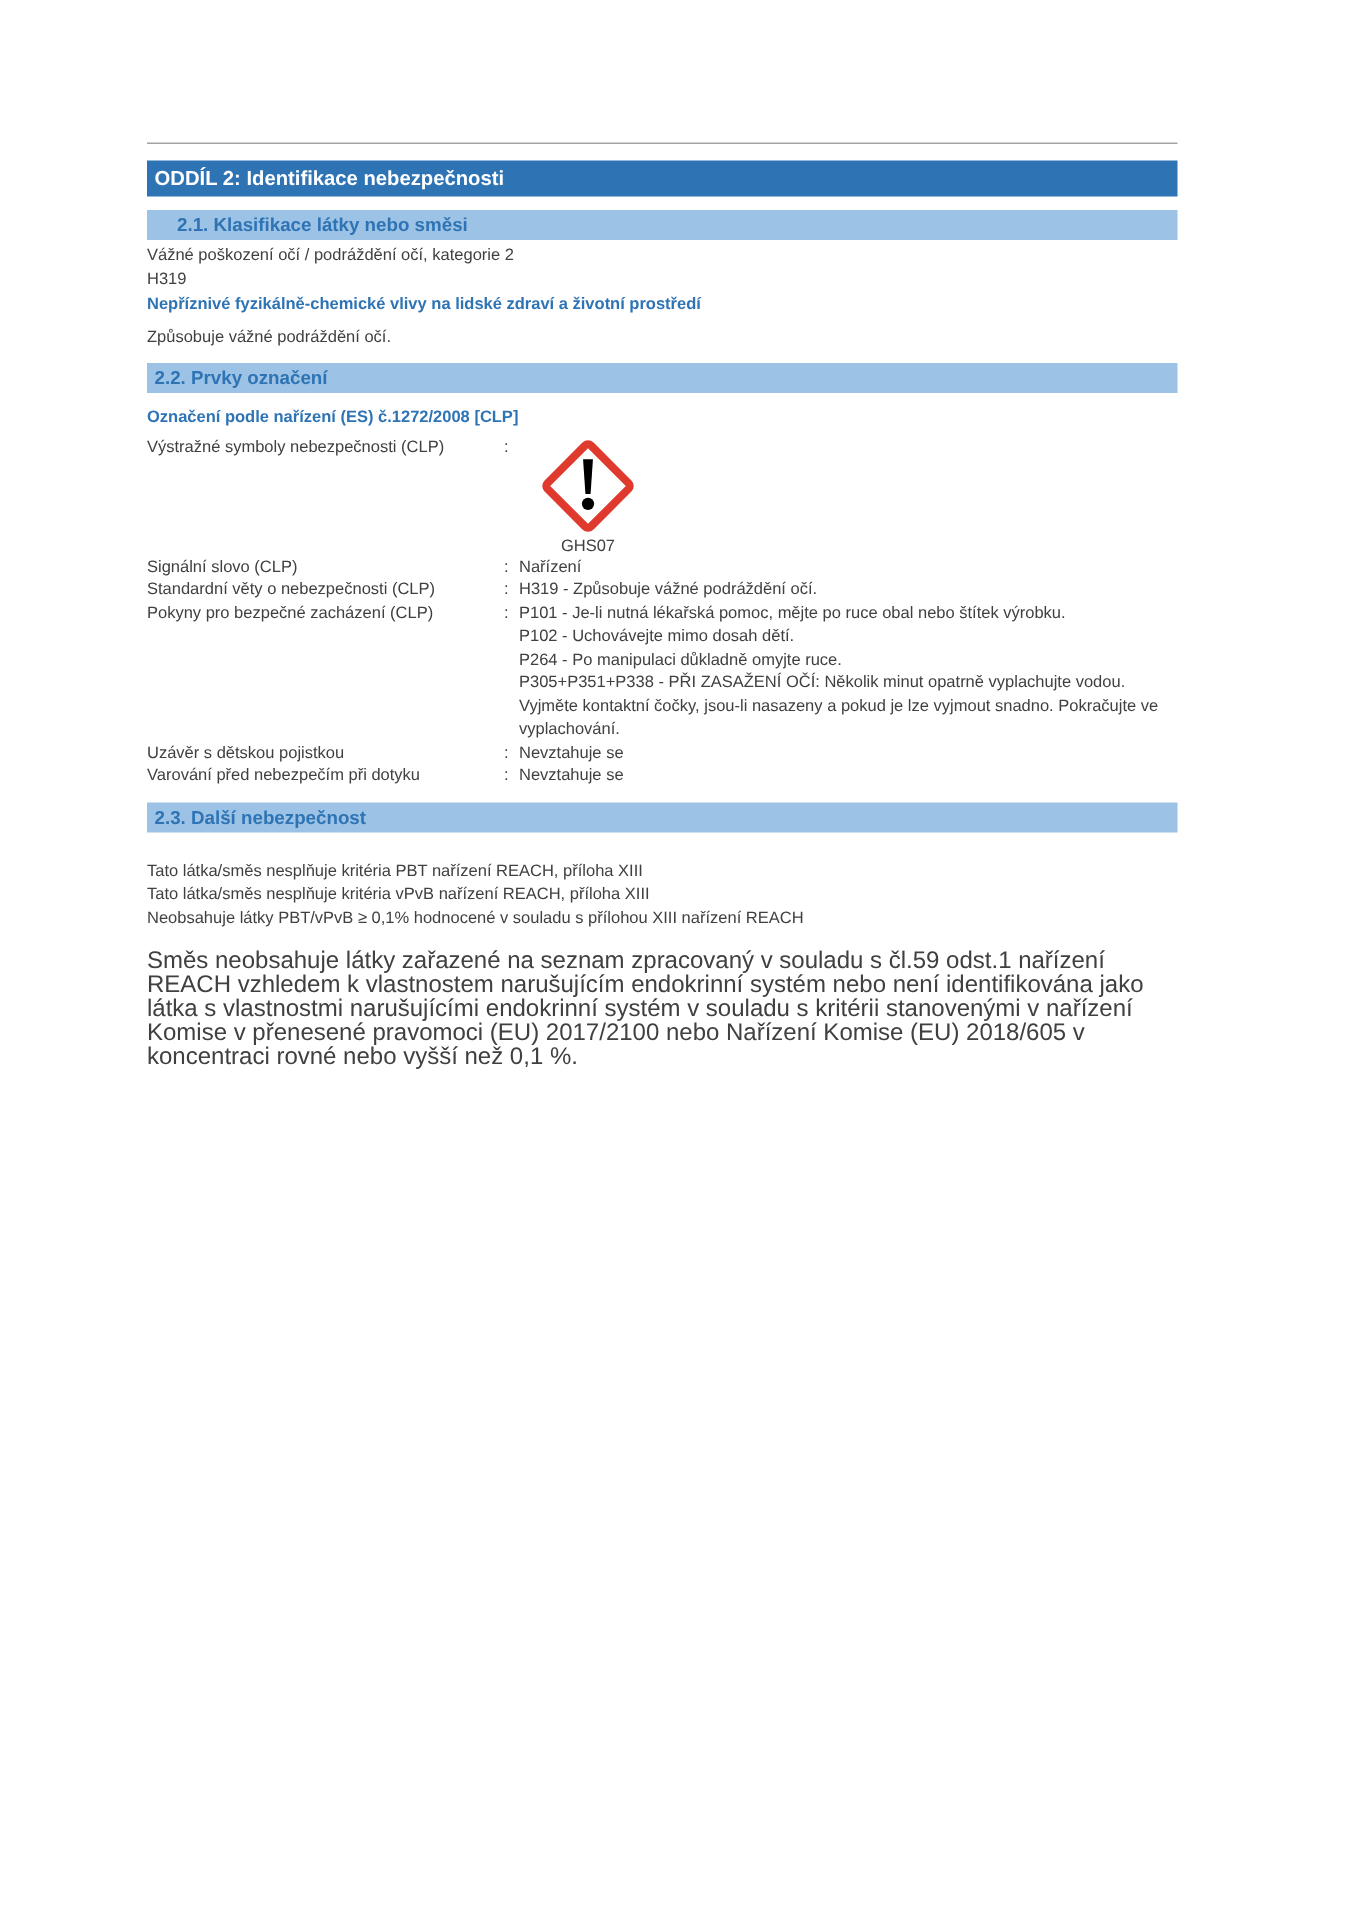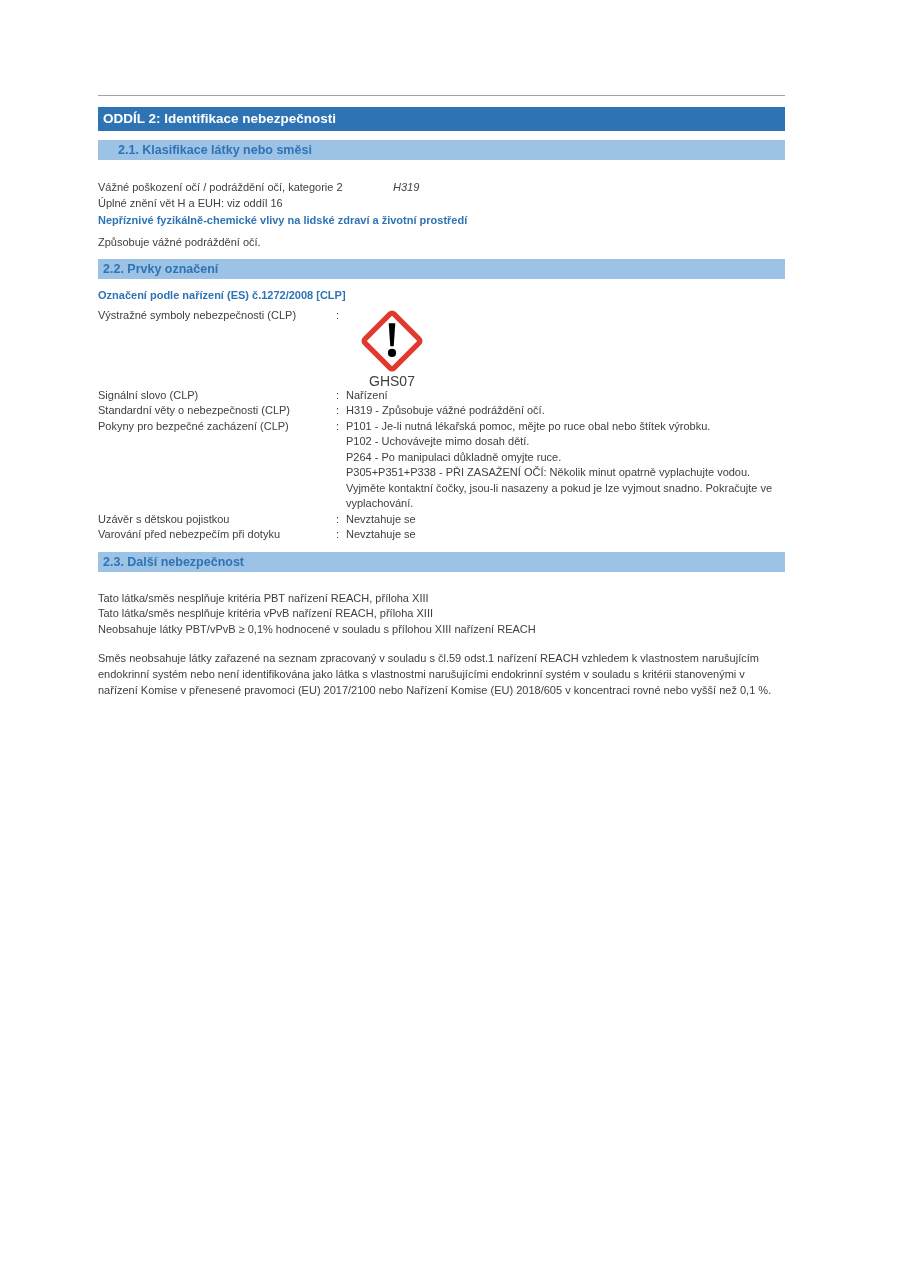--- a/index.html
+++ b/index.html
@@ -55,51 +55,51 @@
     font-size: 11px;
     line-height: 14px;
   }
   .h-klas { margin-top: 10px; margin-left: 2px; }
   .h-nepriznive { margin-top: 2px; }
   .h-oznaceni { margin-top: 9px; }
   .body-line {
     font-size: 11px;
     line-height: 15.5px;
   }
-  .class-row { display: flex; margin-top: 20px; }
+  .class-row { display: flex; margin-top: 3px; flex-direction: column; }
   .class-row .lbl { width: 295px; flex: none; }
-  .class-row .val { flex: 1; font-style: italic; }
+  .class-row .val { flex: 1; }
   .statement { margin-top: 8px; margin-bottom: 8px; }
   .frow {
     display: flex;
     font-size: 11px;
     line-height: 15.5px;
     align-items: flex-start;
   }
   .frow .lbl { width: 238px; flex: none; }
   .frow .colon { width: 10px; flex: none; text-align: left; }
   .frow .val { flex: 1; }
   .picto-row { margin-top: 6px; }
   .picto-block {
     margin-left: 12px;
     width: 68px;
     display: flex;
     flex-direction: column;
     align-items: center;
   }
   .picto-caption {
-    font-size: 14px;
+    font-size: 11px;
     line-height: 13px;
     margin-top: 1px;
     text-align: center;
   }
   .s23-lines { margin-top: 19px; }
   .para {
     margin-top: 13px;
-    font-size: 11px;
+    font-size: 16px;
     line-height: 16px;
     text-align: left;
   }
 </style>
 </head>
 <body>
 
 <div class="page">
   <div class="content">
 
@@ -111,21 +111,20 @@
 
     <div class="sub-bar bar-21">
       <span>2.1. Klasifikace látky nebo směsi</span>
     </div>
 
 
     <div class="body-line class-row">
       <span class="lbl">Vážné poškození očí / podráždění očí, kategorie 2</span>
       <span class="val">H319</span>
     </div>
-    <div class="body-line">Úplné znění vět H a EUH: viz oddíl 16</div>
 
     <div class="blue-h h-nepriznive">Nepříznivé fyzikálně-chemické vlivy na lidské zdraví a životní prostředí</div>
 
     <div class="body-line statement">Způsobuje vážné podráždění očí.</div>
 
     <div class="sub-bar bar-22">
       <span>2.2. Prvky označení</span>
     </div>
 
     <div class="blue-h h-oznaceni">Označení podle nařízení (ES) č.1272/2008 [CLP]</div>

